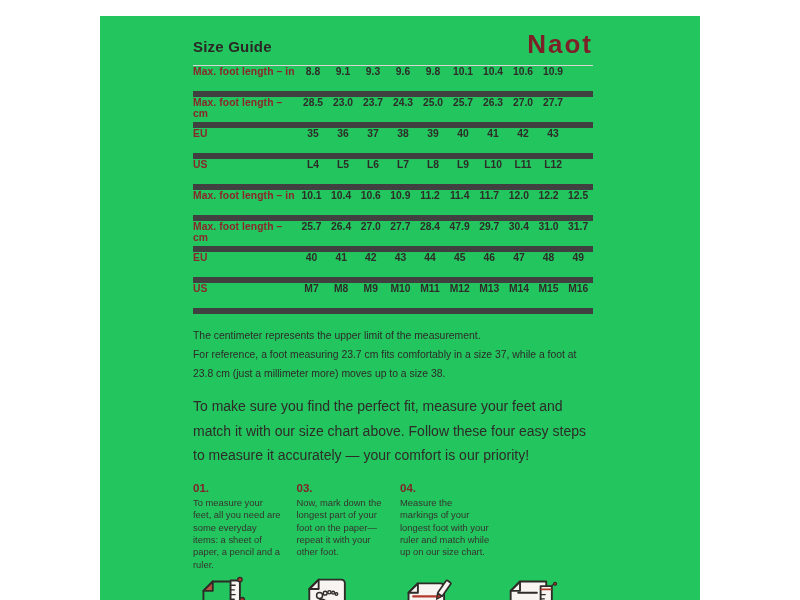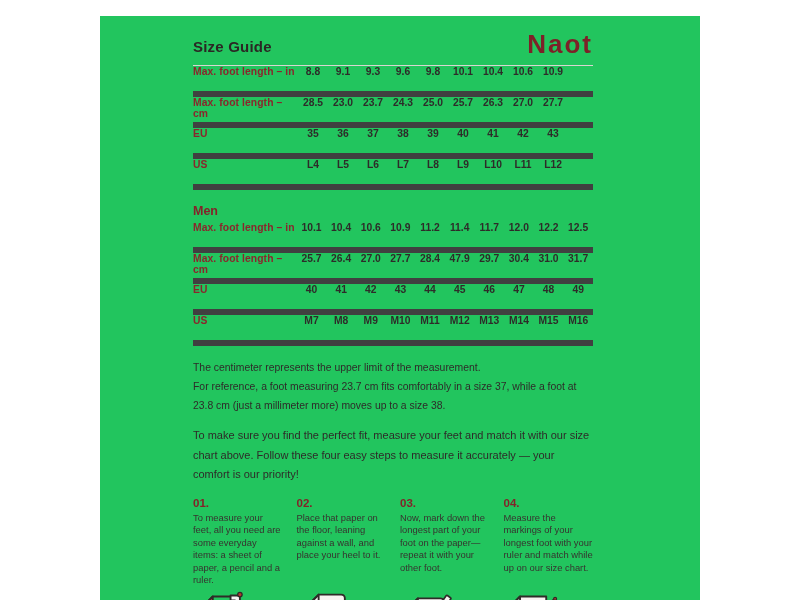--- a/index.html
+++ b/index.html
@@ -18,21 +18,21 @@
   .title{font-size:15px;font-weight:600;letter-spacing:.2px;color:#2b2724;}
   .logo{font-size:26px;font-weight:800;color:#7d2128;line-height:.85;letter-spacing:2px;}
   .section-heading{font-size:12.5px;font-weight:700;color:#832329;margin:0;}
   .w-head{margin-top:11px;margin-bottom:2px;}
   .m-head{margin-top:14px;margin-bottom:4px;}
   .size-row{display:flex;align-items:flex-start;height:25px;border-bottom:6px solid #404040;}
   .row-label{width:105px;font-size:10.3px;font-weight:700;color:#8a262c;letter-spacing:.1px;}
   .cell{width:30px;text-align:center;font-size:10.3px;font-weight:700;color:#2e2b29;}
   .note{margin-top:13px;font-size:10.4px;line-height:1.82;white-space:pre-line;color:#2e2b29;}
   .howto-heading{margin:8px 0 0 0;font-size:12.3px;font-weight:700;color:#2b2724;}
-  .howto-intro{margin-top:7px;font-size:11px;line-height:1.75;color:#2e2b29;}
+  .howto-intro{margin-top:7px;font-size:14px;line-height:1.75;color:#2e2b29;}
   .steps{display:grid;grid-template-columns:repeat(4,1fr);column-gap:14px;margin-top:13px;}
   .step-number{font-size:11.5px;font-weight:700;color:#832329;}
   .step-text{margin-top:3px;font-size:9.4px;line-height:1.32;color:#37332f;min-height:58px;}
   .icons-row{display:grid;grid-template-columns:repeat(4,1fr);column-gap:14px;margin-top:3px;}
   .step-icon svg{width:62px;height:58px;display:block;}
 </style>
 </head>
 <body>
 
 <div class="page">
@@ -89,21 +89,20 @@
           <div class="cell">L8</div>
           <div class="cell">L9</div>
           <div class="cell">L10</div>
           <div class="cell">L11</div>
           <div class="cell">L12</div>
         </div>
       </div>
   </section>
 
   <section>
-    <h2 class="section-heading m-head">Men</h2>
     <div class="rows">
         <div class="size-row">
           <div class="row-label">Max. foot length – in</div>
           <div class="cell">10.1</div>
           <div class="cell">10.4</div>
           <div class="cell">10.6</div>
           <div class="cell">10.9</div>
           <div class="cell">11.2</div>
           <div class="cell">11.4</div>
           <div class="cell">11.7</div>
@@ -155,24 +154,20 @@
 
   <p class="note">The centimeter represents the upper limit of the measurement.
 For reference, a foot measuring 23.7 cm fits comfortably in a size 37, while a foot at 23.8 cm (just a millimeter more) moves up to a size 38.</p>
 
   <p class="howto-intro">To make sure you find the perfect fit, measure your feet and match it with our size chart above. Follow these four easy steps to measure it accurately — your comfort is our priority!</p>
 
   <div class="steps">
     <div class="step">
       <div class="step-number">01.</div>
       <div class="step-text">To measure your feet, all you need are some everyday items: a sheet of paper, a pencil and a ruler.</div>
-    </div>
-    <div class="step">
-      <div class="step-number">02.</div>
-      <div class="step-text">Place that paper on the floor, leaning against a wall, and place your heel to it.</div>
     </div>
     <div class="step">
       <div class="step-number">03.</div>
       <div class="step-text">Now, mark down the longest part of your foot on the paper—repeat it with your other foot.</div>
     </div>
     <div class="step">
       <div class="step-number">04.</div>
       <div class="step-text">Measure the markings of your longest foot with your ruler and match while up on our size chart.</div>
     </div>
   </div>

